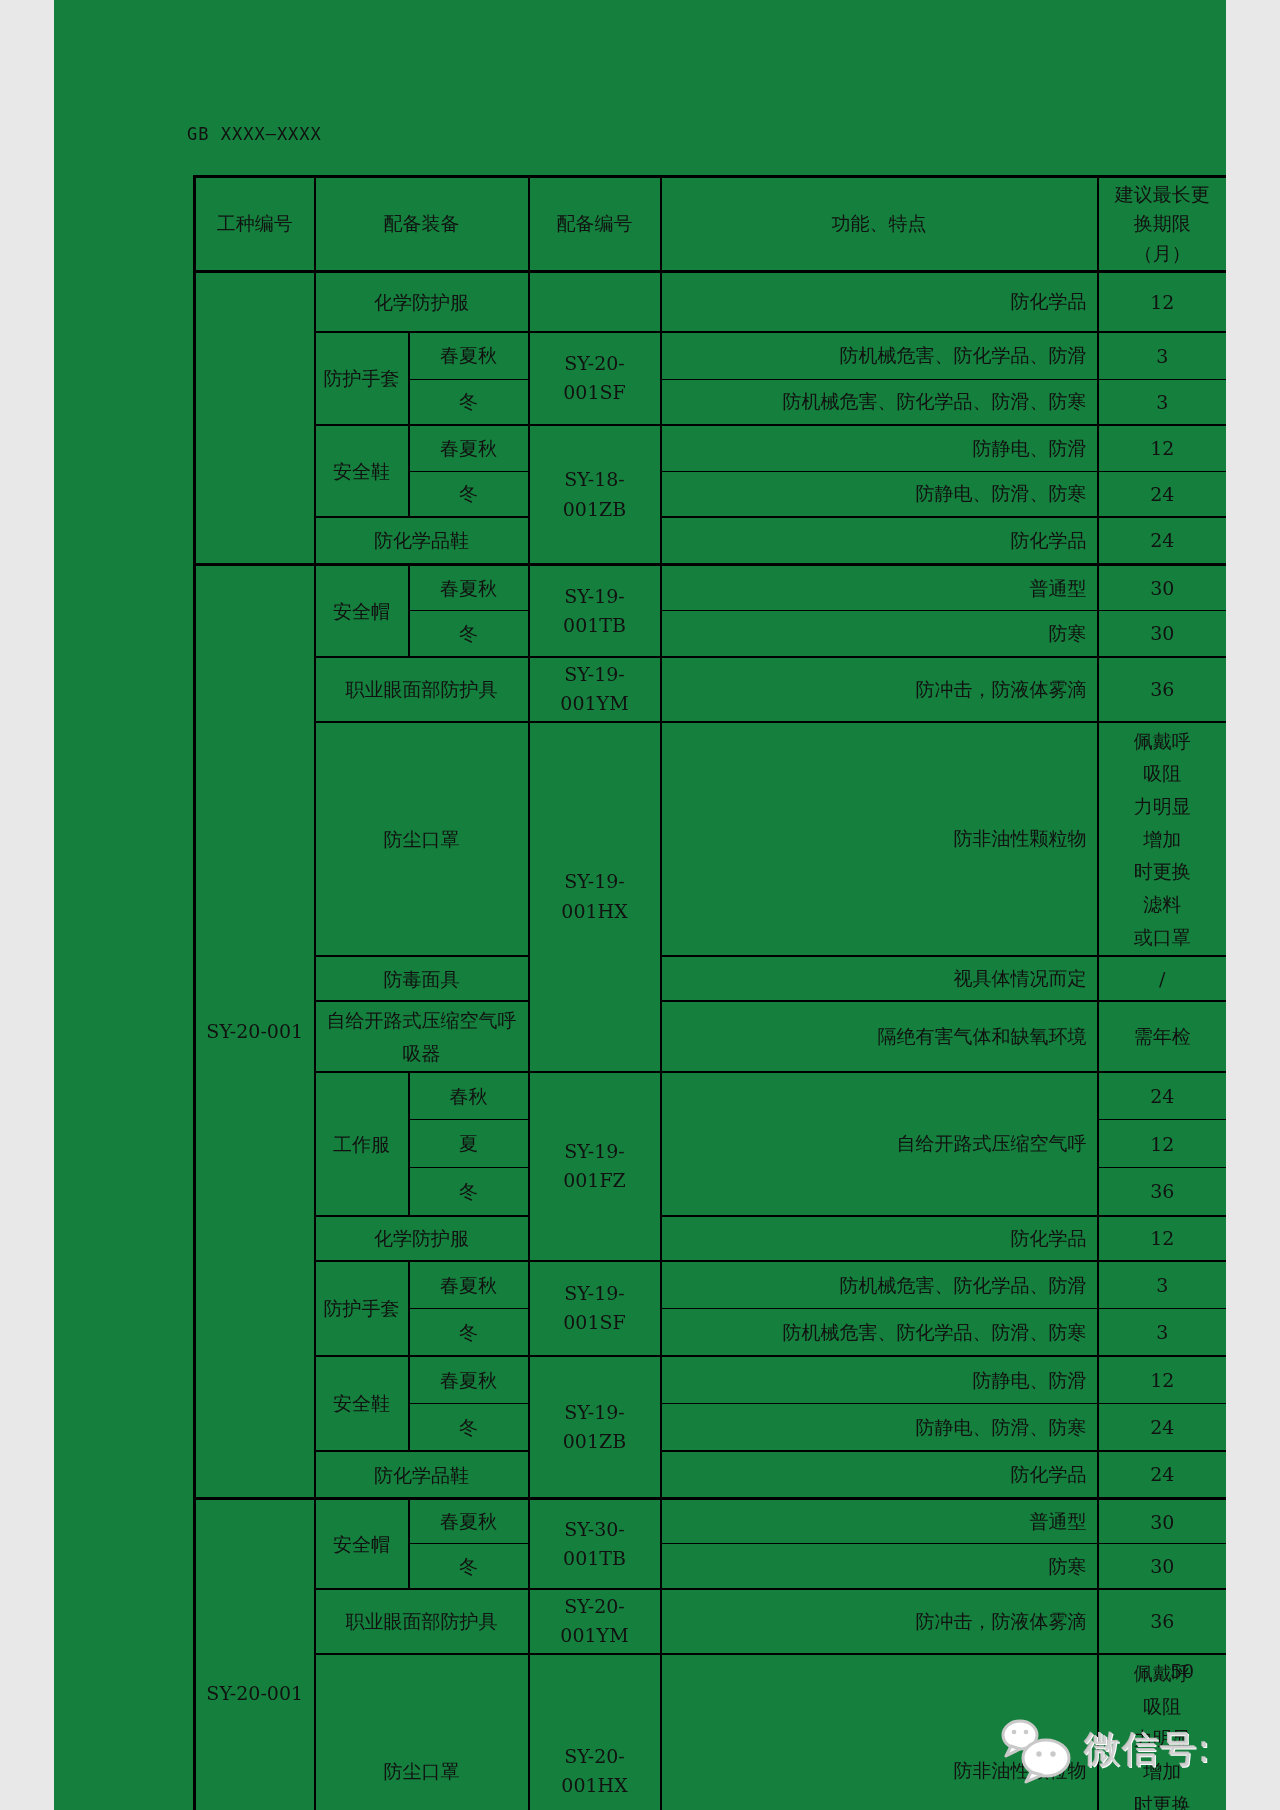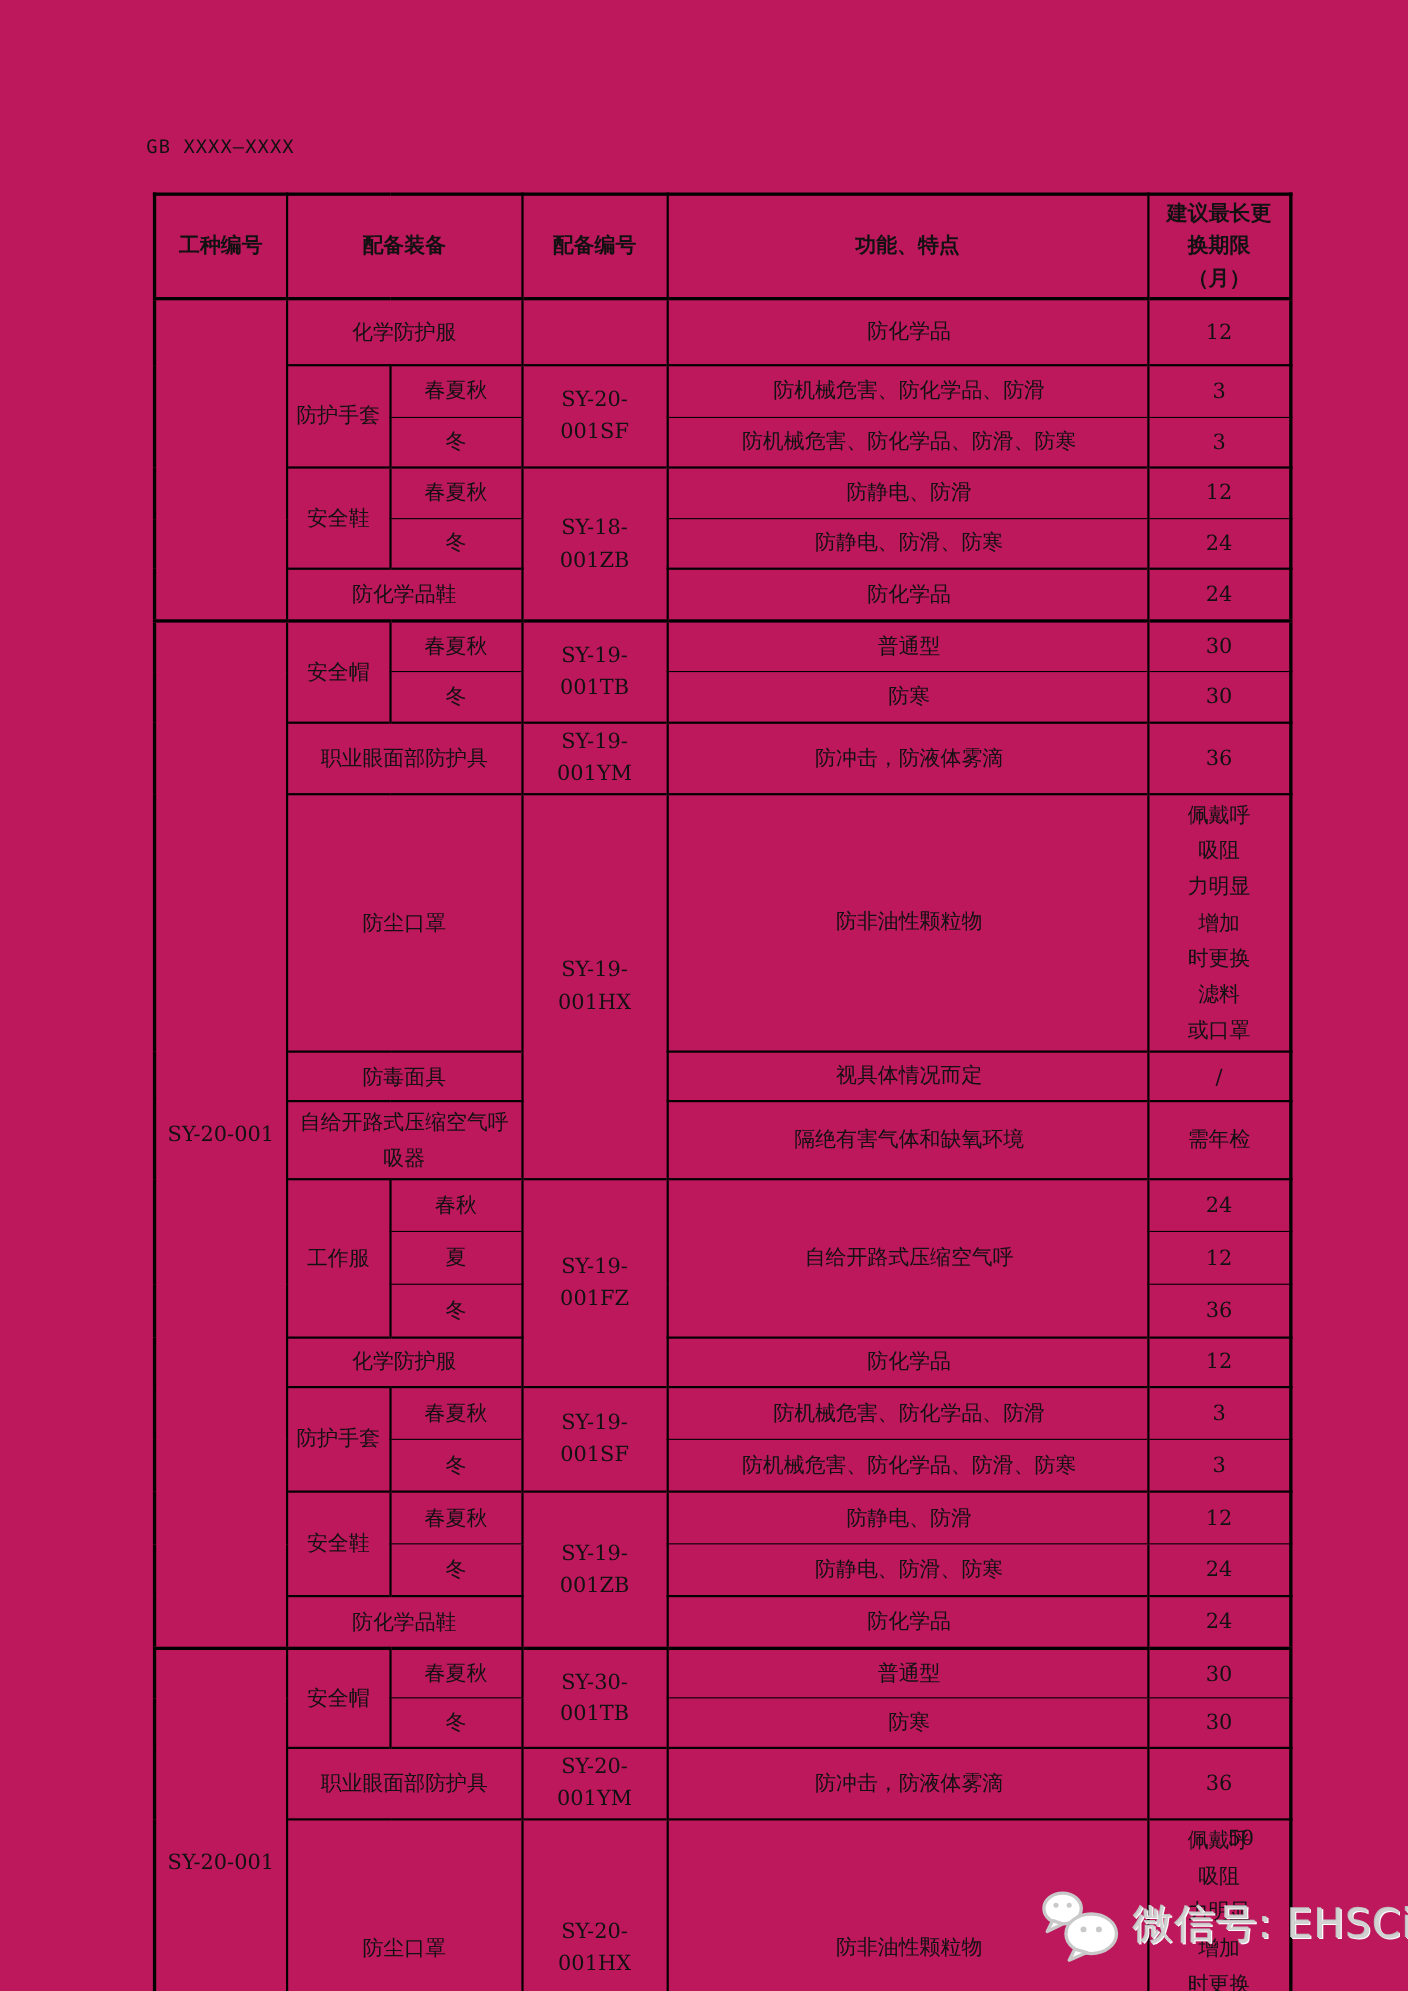--- a/index.html
+++ b/index.html
@@ -1,17 +1,17 @@
 <!DOCTYPE html>
 <html><head>
 <meta charset="utf-8">
 <style>
   html,body{margin:0;padding:0;background:#e8e8e8;}
   .page{
-    position:relative;width:1280px;height:1810px;background:#be185d;
+    position:relative;width:1172px;height:1810px;background:#15803d;
     margin:0 auto;overflow:hidden;
     font-family:"DejaVu Serif","Liberation Serif",serif;color:#111;
   }
   .doc-code{
     position:absolute;left:133px;top:124px;
     font-family:"DejaVu Sans Mono","Liberation Mono",monospace;
     font-size:17px;letter-spacing:1px;color:#111;
   }
   table.ppe{
     position:absolute;left:139px;top:175px;width:1033px;
@@ -19,25 +19,25 @@
     border:3px solid #000;
   }
   .ppe th,.ppe td{
     border-left:2px solid #000;border-right:2px solid #000;
     border-top:2px solid #000;border-bottom:none;
     padding:2px 8px;text-align:center;vertical-align:middle;
     font-size:19px;line-height:1.55;white-space:pre-line;overflow:hidden;
   }
   .ppe th{
     font-family:"DejaVu Sans","Liberation Sans",sans-serif;
-    font-weight:bold;font-size:19px;
+    font-weight:normal;font-size:19px;
   }
   .ppe tr.section td{border-top:3px solid #000;}
   .ppe tr.thin td{border-top:1px solid #000;}
-  .ppe td.func{text-align:center;padding-left:13px;padding-right:10px;margin-left:36px;}
+  .ppe td.func{text-align:right;padding-left:13px;padding-right:10px;margin-left:36px;}
   .ppe td.period{padding:2px 28px;line-height:1.72;}
   .ppe td.equip,.ppe td.group{line-height:1.7;}
   .page-number{
     position:absolute;left:1100px;top:1660px;width:56px;text-align:center;
     font-size:19px;color:#111;
   }
   .watermark{
     position:absolute;left:942px;top:1716px;display:flex;align-items:center;gap:10px;
   }
   .watermark .wm-text{

